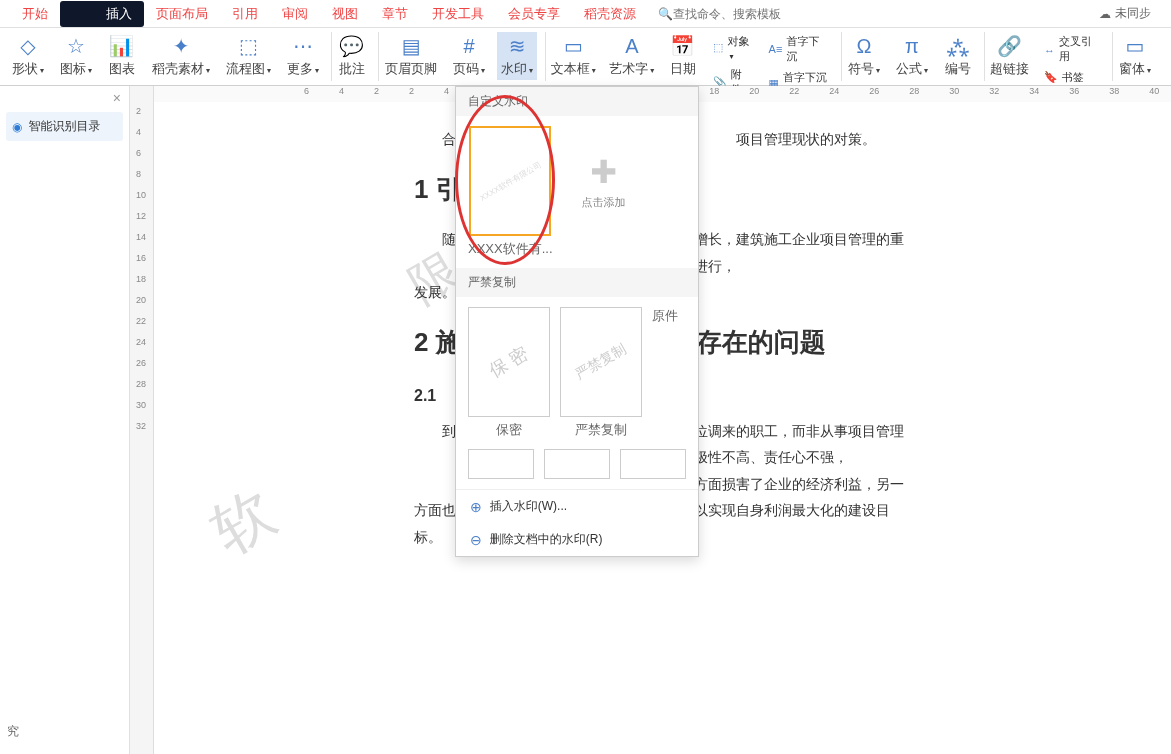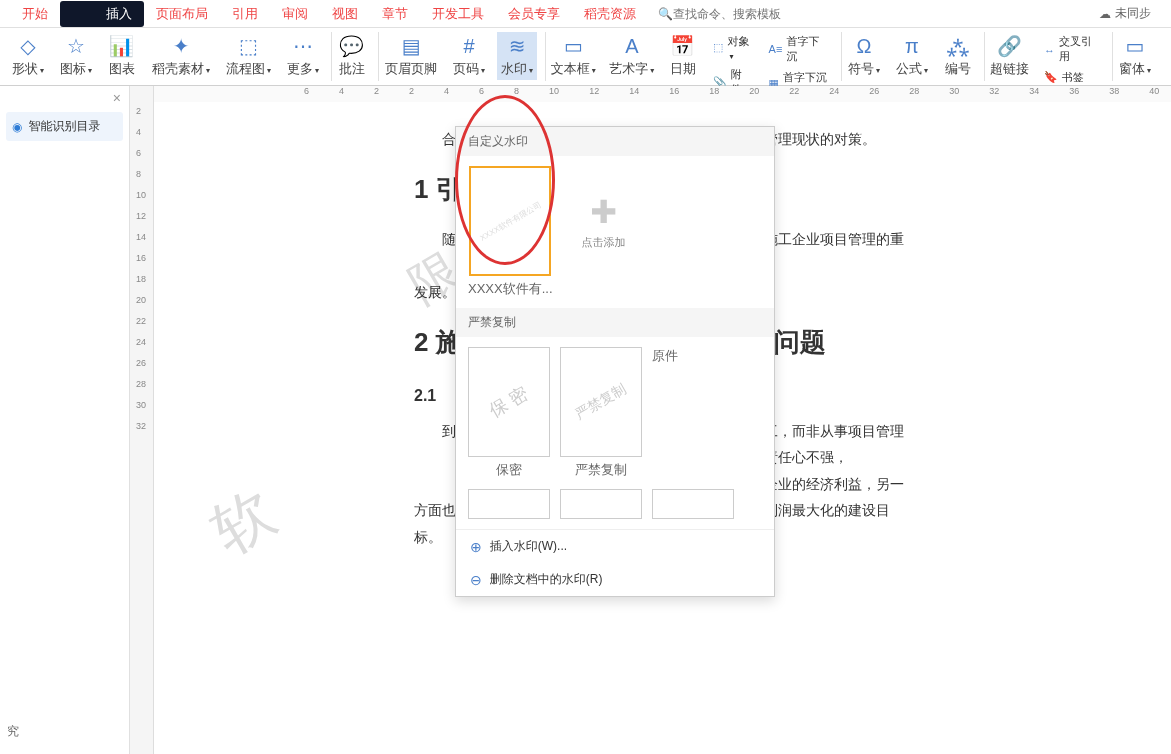--- a/index.html
+++ b/index.html
@@ -36,21 +36,21 @@
     .ruler-v .tick { position: absolute; left: 6px; font-size: 9px; color: #888; }
     .ruler-h { position: absolute; left: 24px; top: 0; right: 0; height: 16px; background: #fafafa; font-size: 9px; color: #888; display: flex; gap: 30px; padding-left: 150px; }
     .doc-area { position: absolute; left: 24px; top: 16px; right: 0; bottom: 0; background: #fff; padding: 20px 260px 20px 260px; overflow: hidden; }
     .doc-content { font-size: 14px; line-height: 1.9; color: #333; position: relative; }
     .doc-content h1 { font-size: 26px; font-weight: bold; margin: 12px 0; }
     .doc-content h3 { font-size: 16px; font-weight: bold; margin: 14px 0 6px; }
     .doc-content p { text-indent: 2em; margin: 4px 0; }
     .watermark { position: absolute; font-size: 48px; color: #ddd; transform: rotate(-30deg); pointer-events: none; white-space: nowrap; }
     .page-icon { position: absolute; left: 200px; top: 140px; color: #4a7fc9; font-size: 16px; }
     
-    .dropdown-panel { position: absolute; left: 455px; top: 86px; width: 320px; background: #fff; border: 1px solid #ccc; box-shadow: 0 4px 12px rgba(0,0,0,0.15); z-index: 100; margin-top: 40px; }
+    .dropdown-panel { position: absolute; left: 455px; top: 86px; width: 244px; background: #fff; border: 1px solid #ccc; box-shadow: 0 4px 12px rgba(0,0,0,0.15); z-index: 100; }
     .section-title { font-size: 12px; color: #666; padding: 6px 12px; background: #f5f5f5; }
     .wm-grid { display: flex; gap: 10px; padding: 10px 12px; }
     .wm-item { display: flex; flex-direction: column; align-items: center; gap: 4px; }
     .wm-preview { width: 82px; height: 110px; border: 1px solid #ccc; background: #fff; display: flex; align-items: center; justify-content: center; position: relative; cursor: pointer; }
     .wm-preview.selected { border: 2px solid #f5a623; }
     .wm-preview .wm-text { transform: rotate(-30deg); color: #ccc; font-size: 18px; }
     .wm-preview .wm-text-sm { transform: rotate(-30deg); color: #ddd; font-size: 8px; }
     .wm-add { width: 82px; height: 110px; display: flex; flex-direction: column; align-items: center; justify-content: center; cursor: pointer; }
     .wm-add .plus { font-size: 32px; color: #ccc; }
     .wm-add .addtext { font-size: 11px; color: #888; margin-top: 4px; }

